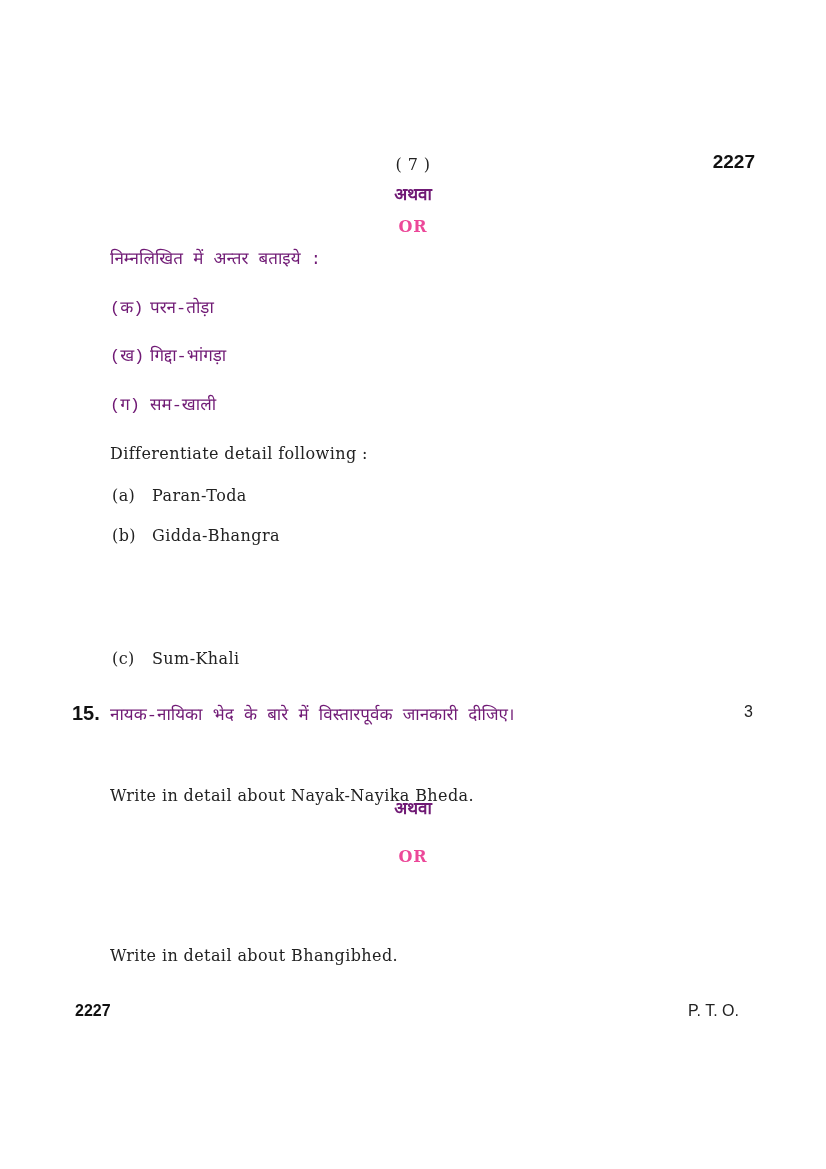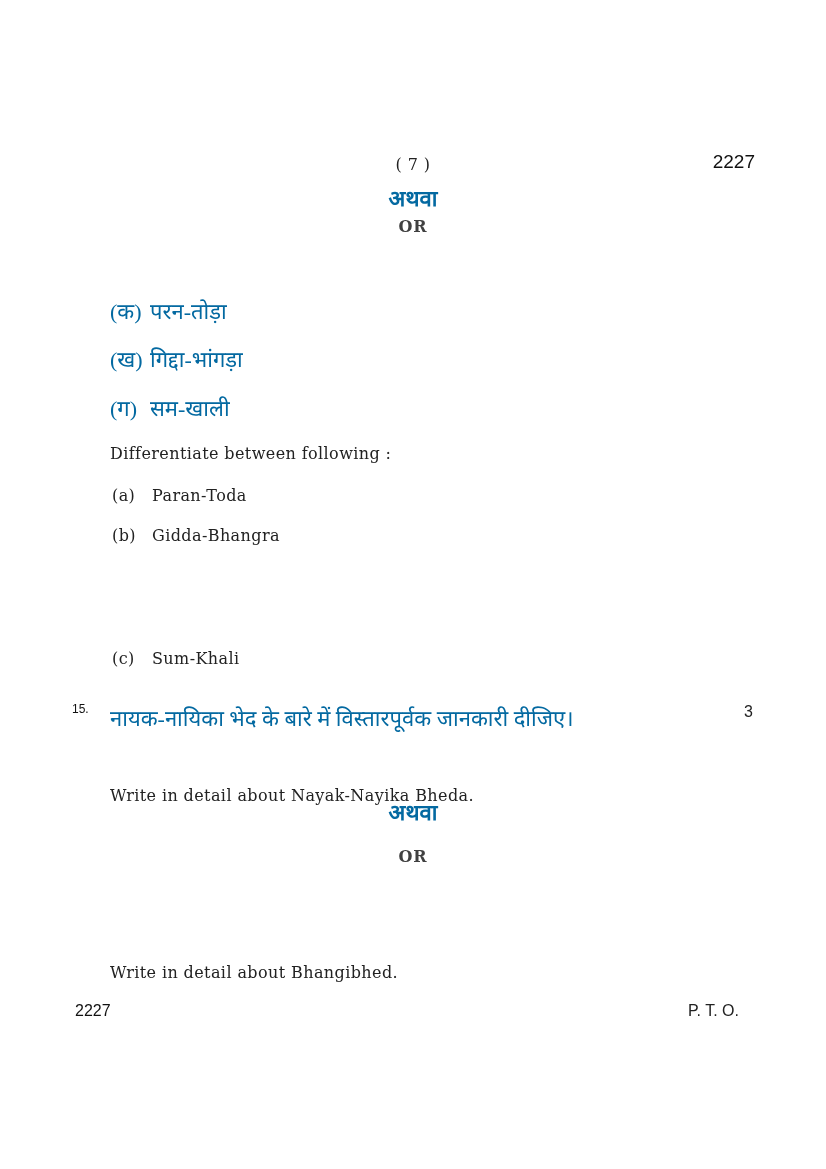--- a/index.html
+++ b/index.html
@@ -9,79 +9,80 @@
     width: 826px;
     height: 1169px;
     margin: 0 auto;
     background: #ffffff;
     color: #1a1a1a;
     overflow: hidden;
   }
   .line { position: absolute; white-space: nowrap; }
   .centered { left: 0; right: 0; text-align: center; }
   .hindi {
-    font-family: Liberation Serif, serif;
-    font-size: 22px;
-    color: #0369a1;
+    font-family: Liberation Mono, monospace;
+    font-size: 17px;
+    color: #701a75;
   }
   .hindi-bold { font-weight: bold; }
   .eng {
     font-family: "DejaVu Serif", serif;
     font-size: 16px;
     letter-spacing: 0.4px;
     color: #222;
   }
   .or-label {
     font-family: "DejaVu Serif", serif;
     font-weight: bold;
     font-size: 16px;
     letter-spacing: 1px;
-    color: #404040;
+    color: #ec4899;
   }
   .sans-bold {
     font-family: "Liberation Sans", sans-serif;
-    font-weight: normal;
+    font-weight: bold;
     color: #111;
   }
   .sans {
     font-family: "Liberation Sans", sans-serif;
     color: #222;
   }
   .code-header { font-size: 19px; }
   .item-row { display: flex; }
   .item-label { width: 40px; flex: 0 0 40px; }
   .q-row { display: flex; }
-  .q-num { width: 38px; flex: 0 0 38px; font-size: 12px; }
+  .q-num { width: 38px; flex: 0 0 38px; font-size: 20px; }
 </style>
 </head>
 <body>
 
 <div class="page">
 
   <div class="line centered eng" style="top:155px; font-size:16px;">( 7 )</div>
   <div class="line sans-bold code-header" style="top:151px; right:71px;">2227</div>
 
   <div class="line centered hindi hindi-bold" style="top:182px;">अथवा</div>
   <div class="line centered or-label" style="top:217px;">OR</div>
 
+  <div class="line hindi" style="top:246px; left:110px;">निम्नलिखित में अन्तर बताइये :</div>
 
   <div class="line item-row hindi" style="top:295px; left:110px;">
     <span class="item-label">(क)</span>
     <span>परन-तोड़ा</span>
   </div>
   <div class="line item-row hindi" style="top:343px; left:110px;">
     <span class="item-label">(ख)</span>
     <span>गिद्दा-भांगड़ा</span>
   </div>
   <div class="line item-row hindi" style="top:392px; left:110px;">
     <span class="item-label">(ग)</span>
     <span>सम-खाली</span>
   </div>
 
-  <div class="line eng" style="top:444px; left:110px;">Differentiate between following :</div>
+  <div class="line eng" style="top:444px; left:110px;">Differentiate detail following :</div>
 
   <div class="line item-row eng" style="top:486px; left:112px;">
     <span class="item-label">(a)</span>
     <span>Paran-Toda</span>
   </div>
   <div class="line item-row eng" style="top:526px; left:112px;">
     <span class="item-label">(b)</span>
     <span>Gidda-Bhangra</span>
   </div>
   <div class="line item-row eng" style="top:649px; left:112px;">
@@ -93,18 +94,18 @@
     <span class="q-num sans-bold">15.</span>
     <span class="hindi">नायक-नायिका भेद के बारे में विस्तारपूर्वक जानकारी दीजिए।</span>
   </div>
   <div class="line sans" style="top:703px; right:73px; font-size:16px;">3</div>
 
   <div class="line eng" style="top:749px; left:110px;margin-top:37px;">Write in detail about Nayak-Nayika Bheda.</div>
 
   <div class="line centered hindi hindi-bold" style="top:796px;">अथवा</div>
   <div class="line centered or-label" style="top:847px;">OR</div>
 
-  <div class="line eng" style="top:946px; left:110px;margin-top:17px;">Write in detail about Bhangibhed.</div>
+  <div class="line eng" style="top:946px; left:110px;">Write in detail about Bhangibhed.</div>
 
   <div class="line sans-bold" style="top:1002px; left:75px; font-size:16px;">2227</div>
   <div class="line sans" style="top:1002px; right:87px; font-size:16px;">P. T. O.</div>
 
 </div>
 
 </body></html>

